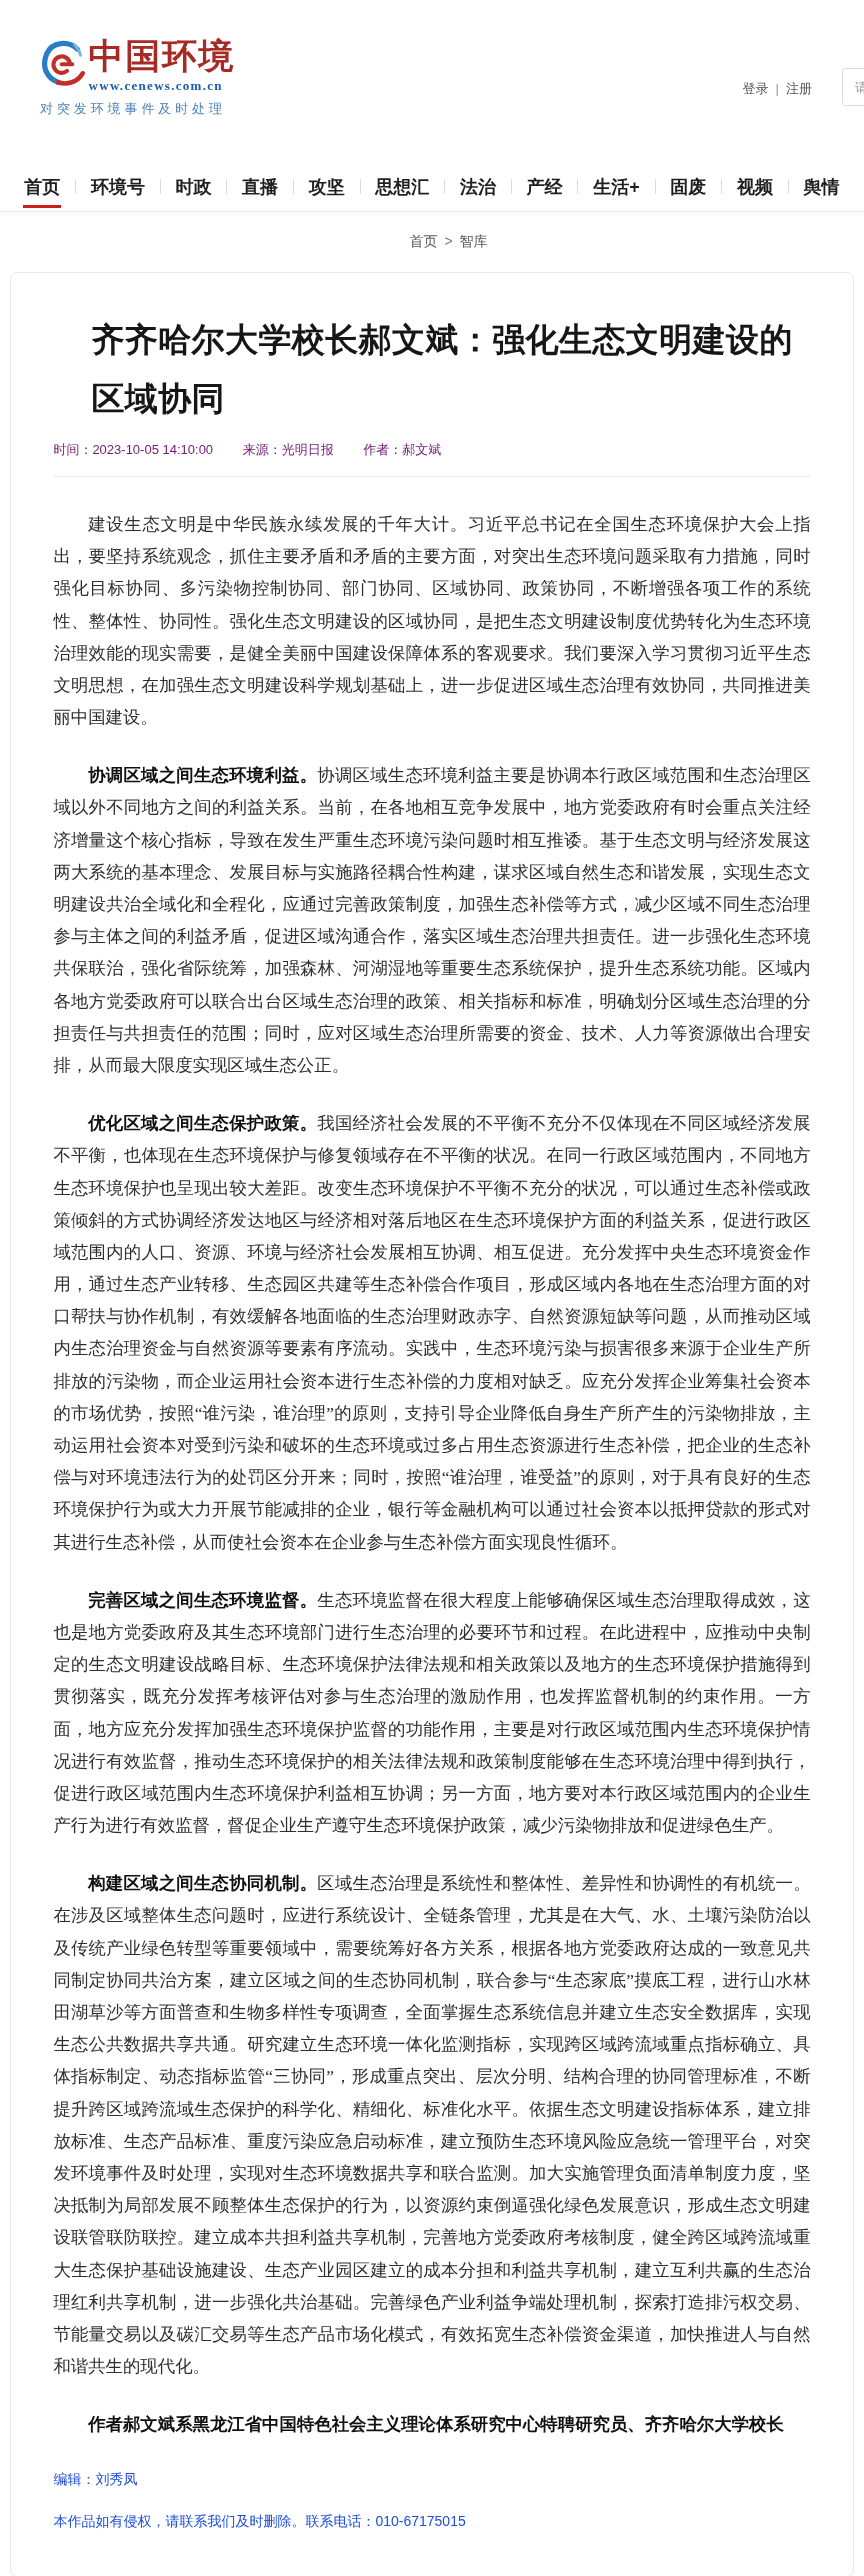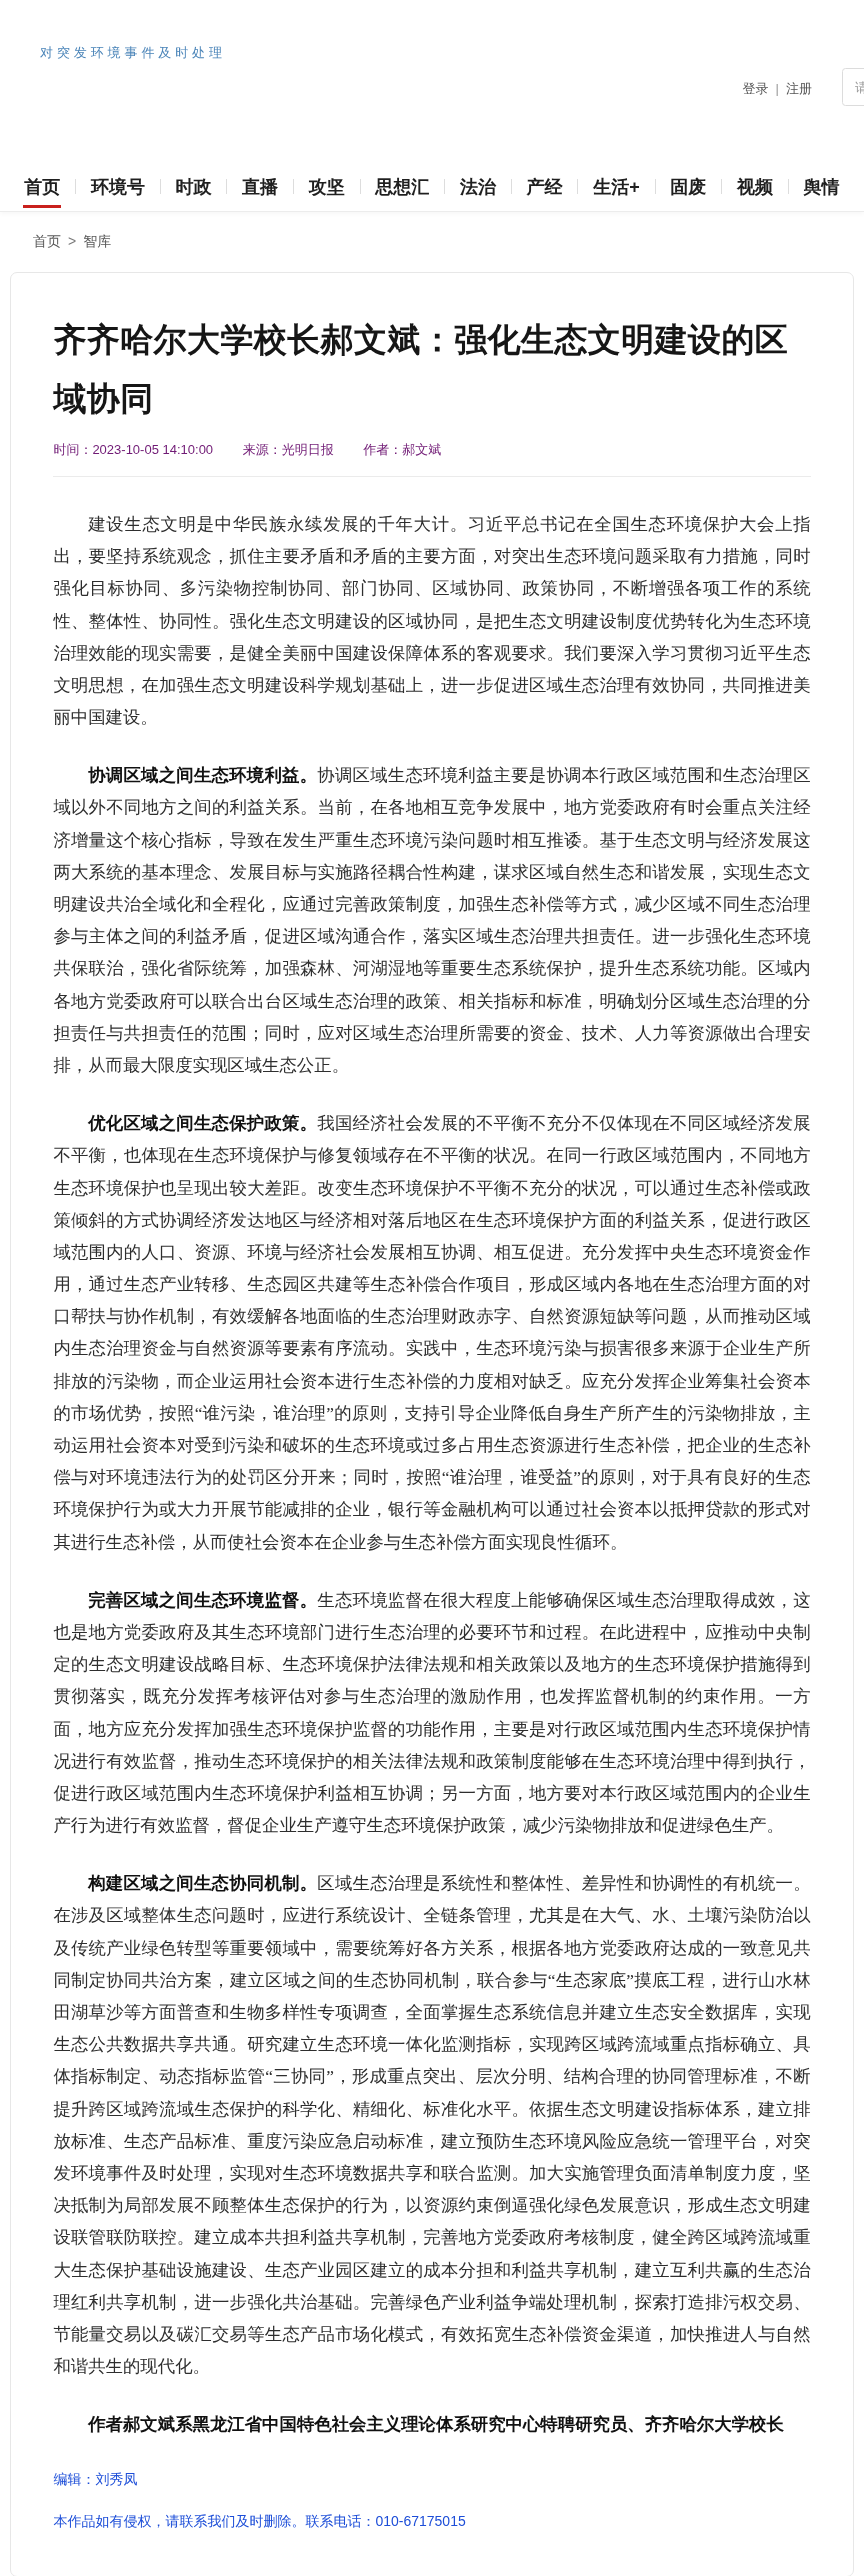--- a/index.html
+++ b/index.html
@@ -52,31 +52,31 @@
     position:relative; font-size:18px; font-weight:600; color:#1f1f1f;
     line-height:1; padding:5.2px 1.7px; white-space:nowrap;
   }
   .nav-item.active::after {
     content:""; position:absolute; left:0.9px; right:0.9px; bottom:-7px;
     height:2.6px; background:#c9201d;
   }
   .nav-sep { width:0.9px; height:15px; background:#ddd; }
 
   
-  .breadcrumb { padding:21px 0 15.6px 33px; font-size:14px; color:#595959; }
+  .breadcrumb { padding:21px 0 15.6px 33px; font-size:14px; color:#595959;text-align:center; }
   .breadcrumb a { color:#595959; }
   .crumb-sep { margin:0 7px; color:#7a7a7a; }
 
   
   .card {
     margin:5.2px 10.4px 10.4px; border:0.9px solid #e7e7e7; border-radius:7px;
     background:#fff; padding:37px 42px 45px;
   }
   .article-title {
-    font-size:33px; font-weight:700; color:#161616; line-height:1.8; letter-spacing:0.4px;
+    font-size:33px; font-weight:700; color:#161616; line-height:1.8; letter-spacing:0.4px;margin-left:38px;
   }
   .meta { margin-top:12px; font-size:13px; color:#701a75; }
   .meta-item { margin-right:26px; }
   .divider { border:none; border-top:0.9px solid #ebebeb; margin-top:17.4px; }
 
   .article-body {
     margin-top:31px;
     font-family:"Liberation Serif","DejaVu Serif",serif;
     font-size:17.4px; line-height:1.85; color:#2e2e2e; text-align:justify;
   }
@@ -90,20 +90,34 @@
     font-family:Liberation Sans, sans-serif;
   }
   .card-foot p { margin-bottom:24px; }
   .card-foot p:last-child { margin-bottom:0; }
 </style>
 </head>
 <body>
 
 <header class="header">
   <a class="logo">
+    <div class="logo-top">
+      <span class="logo-icon">
+        <svg viewBox="0 0 60 70" width="45" height="54">
+          <path d="M50 14 C38 2 16 4 9 20 C2 36 8 52 24 58" stroke="#2b7ec4" stroke-width="7" fill="none" stroke-linecap="round"></path>
+          <path d="M46 8 C50 12 53 17 54 22" stroke="#7db4dd" stroke-width="4" fill="none" stroke-linecap="round"></path>
+          <path d="M40 34 a11 11 0 1 0 -4 9 M29 34 h14" stroke="#c03028" stroke-width="5.5" fill="none" stroke-linecap="round"></path>
+          <path d="M24 58 C36 62 50 58 57 46" stroke="#c03028" stroke-width="6" fill="none" stroke-linecap="round"></path>
+        </svg>
+      </span>
+      <span class="logo-text-col">
+        <span class="logo-title">中国环境</span>
+        <span class="logo-url">www.cenews.com.cn</span>
+      </span>
+    </div>
     <div class="logo-tagline">对突发环境事件及时处理</div>
   </a>
 
   <div class="auth">
     <a>登录</a><span class="auth-sep">|</span><a>注册</a>
   </div>
 
   <div class="search-box">
     <input type="text" placeholder="请输入关键词" style="">
   </div>

